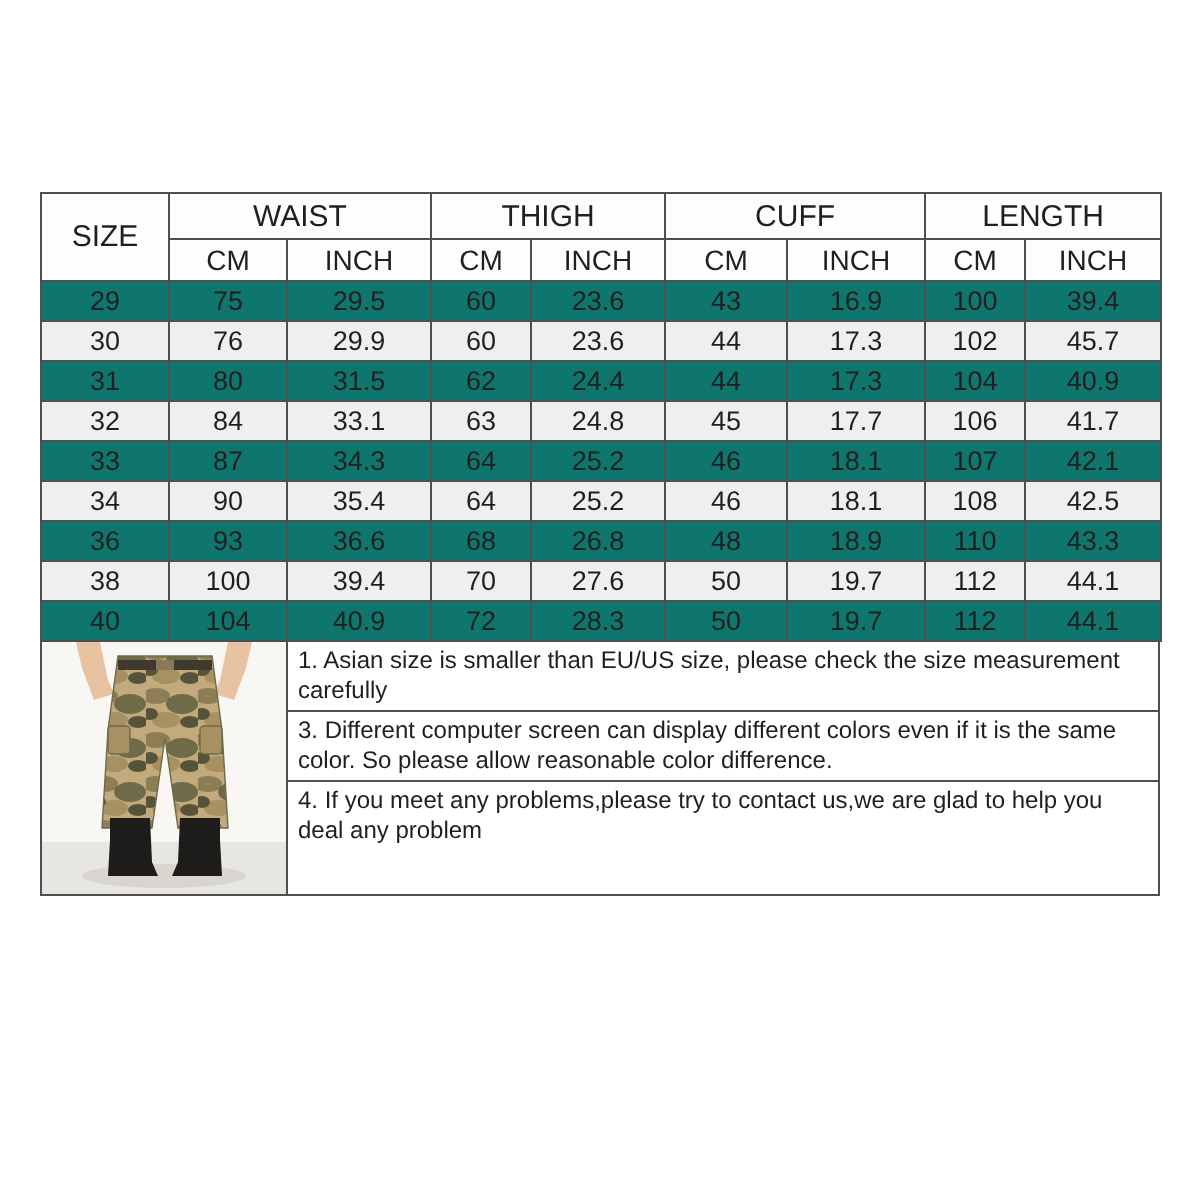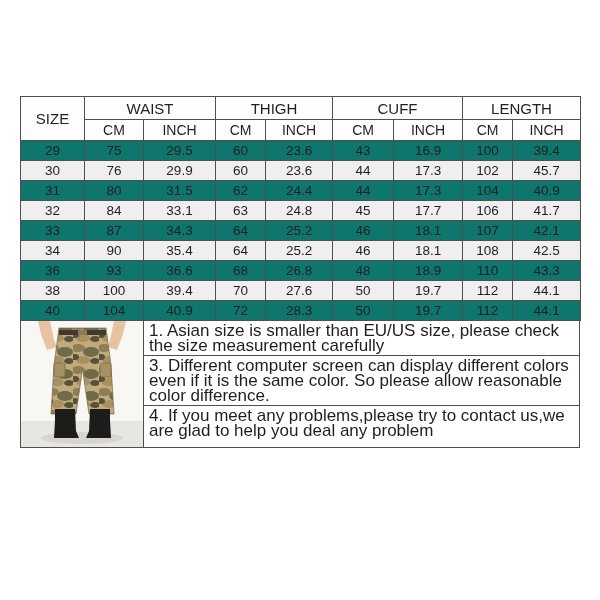--- a/index.html
+++ b/index.html
@@ -44,21 +44,21 @@
   }
   .photo-cell svg{display:block;width:100%;height:100%;}
   .reminder{flex:1;display:flex;flex-direction:column;min-width:0;}
   .reminder-title{
     height:20px;border-bottom:1px solid var(--border);
     display:flex;align-items:center;justify-content:center;
     color:var(--red);font-weight:700;font-size:14.5px;letter-spacing:.3px;
   }
   .note{
     border-bottom:1px solid var(--border);
-    padding:2px 5px;font-size:17px;line-height:15px;
+    padding:2px 5px;font-size:12px;line-height:15px;
     display:flex;align-items:center;min-height:15px;
   }
   .note:last-child{border-bottom:none;}
 </style>
 </head>
 <body>
 
 <div class="content">
 
   <table class="size-table">

